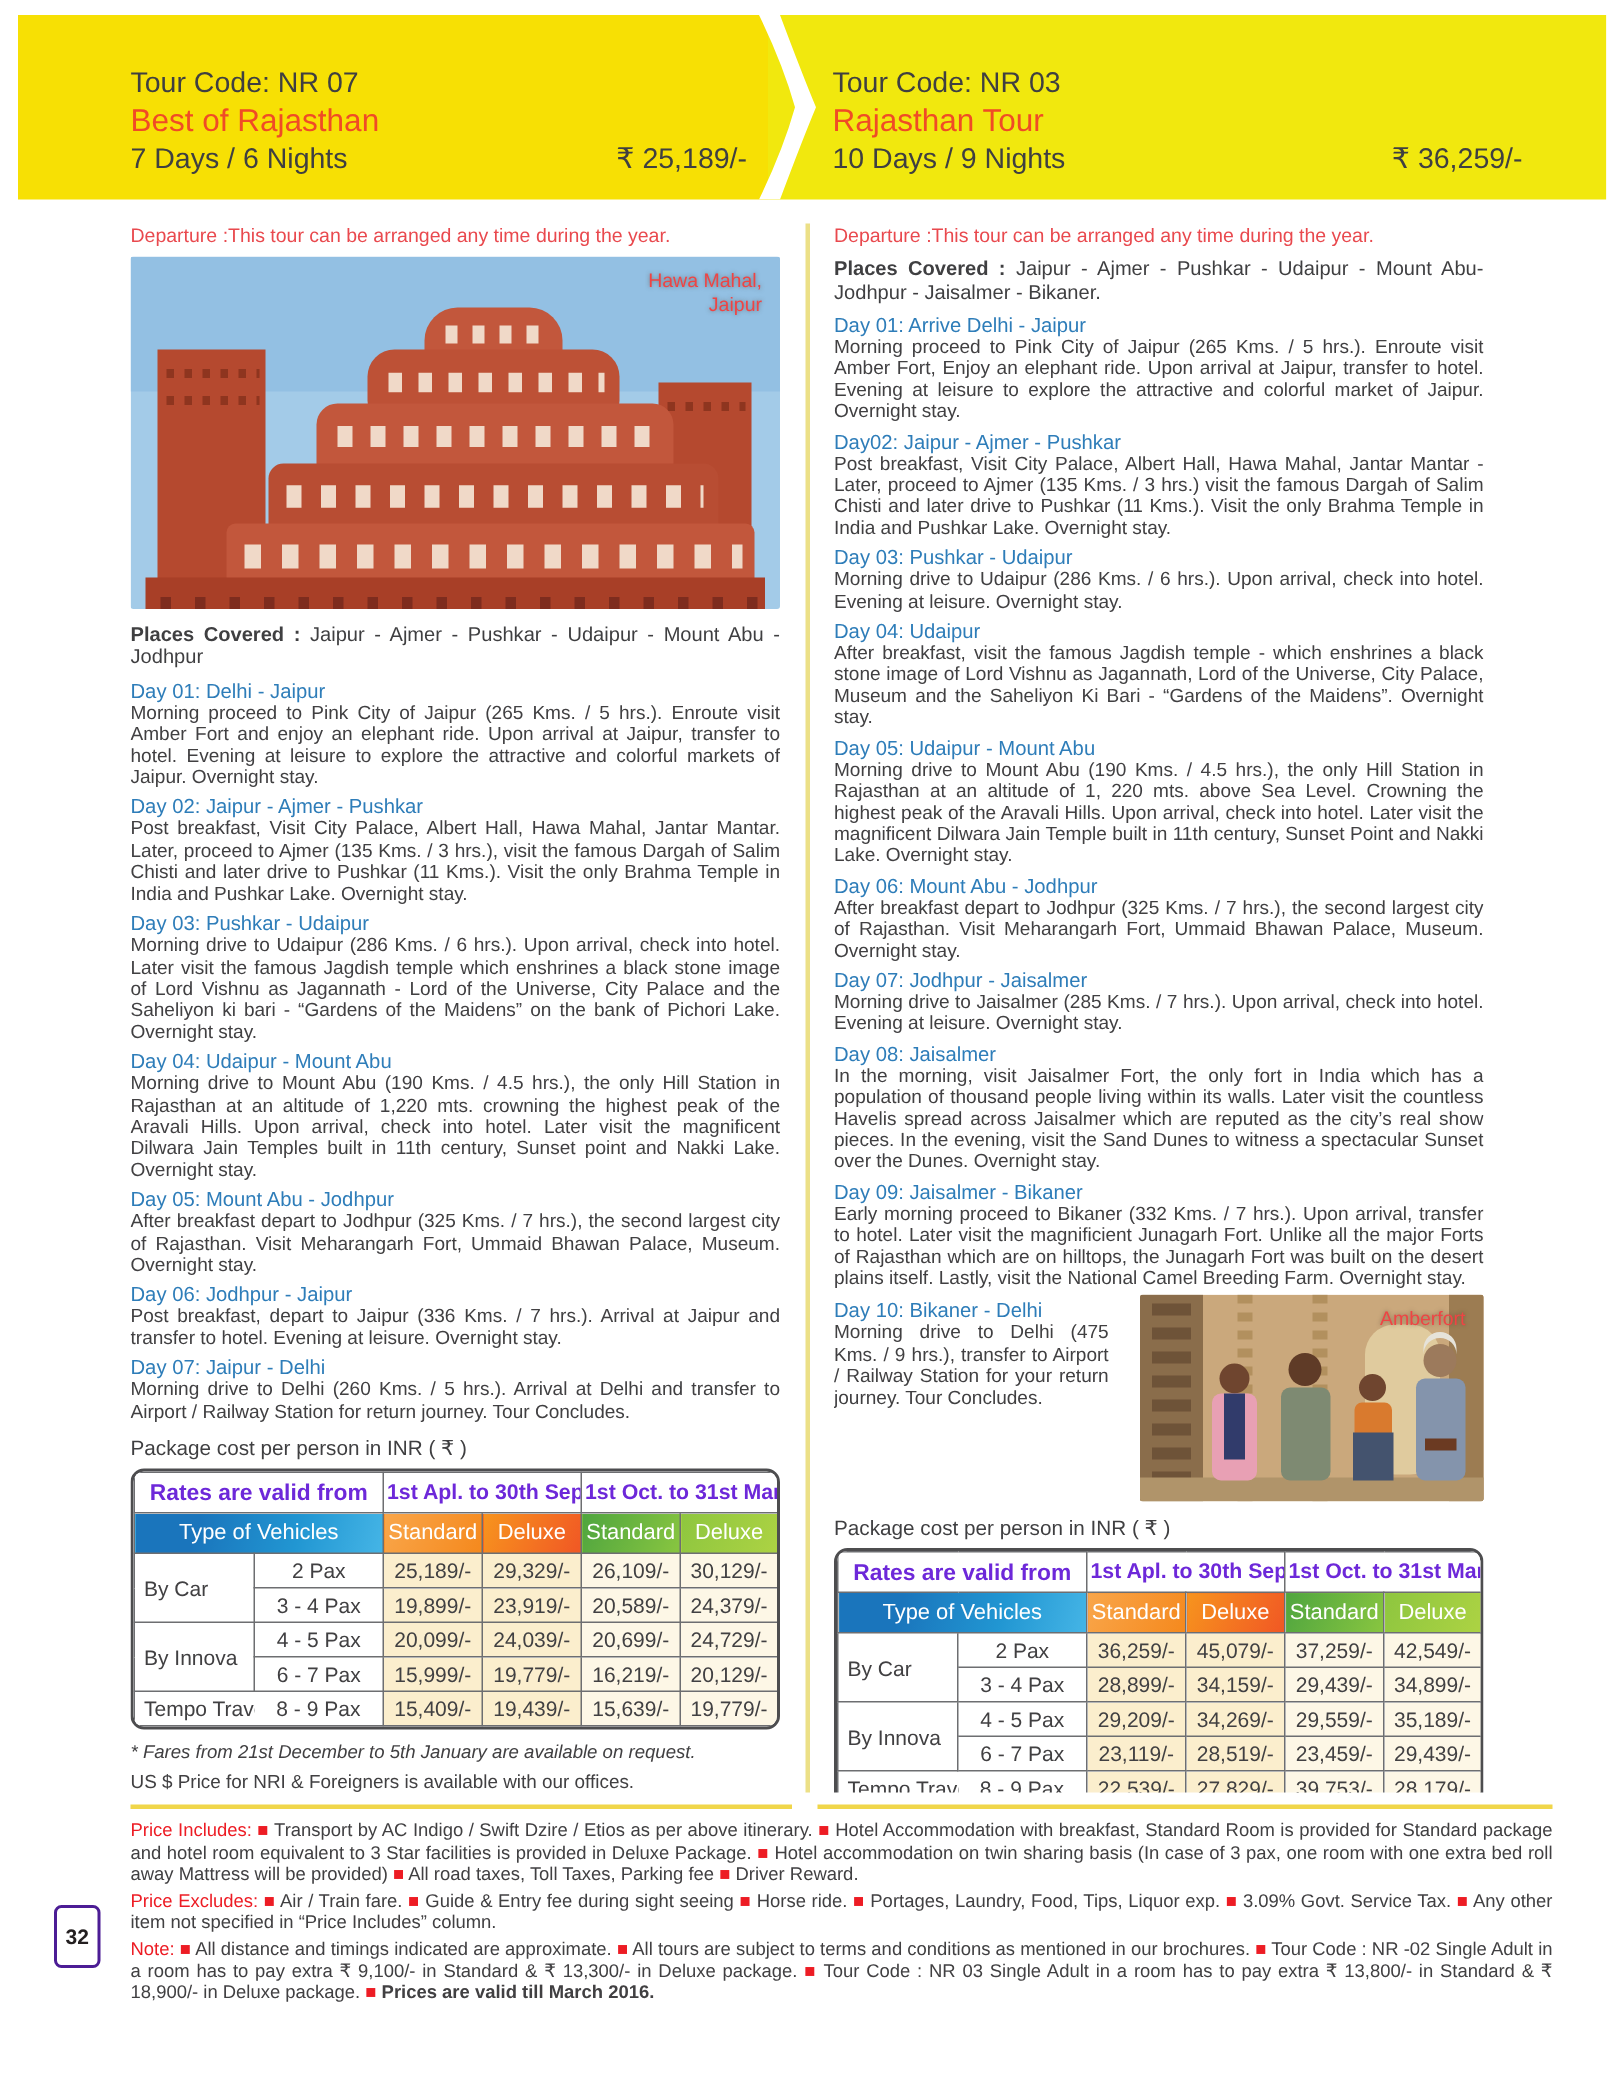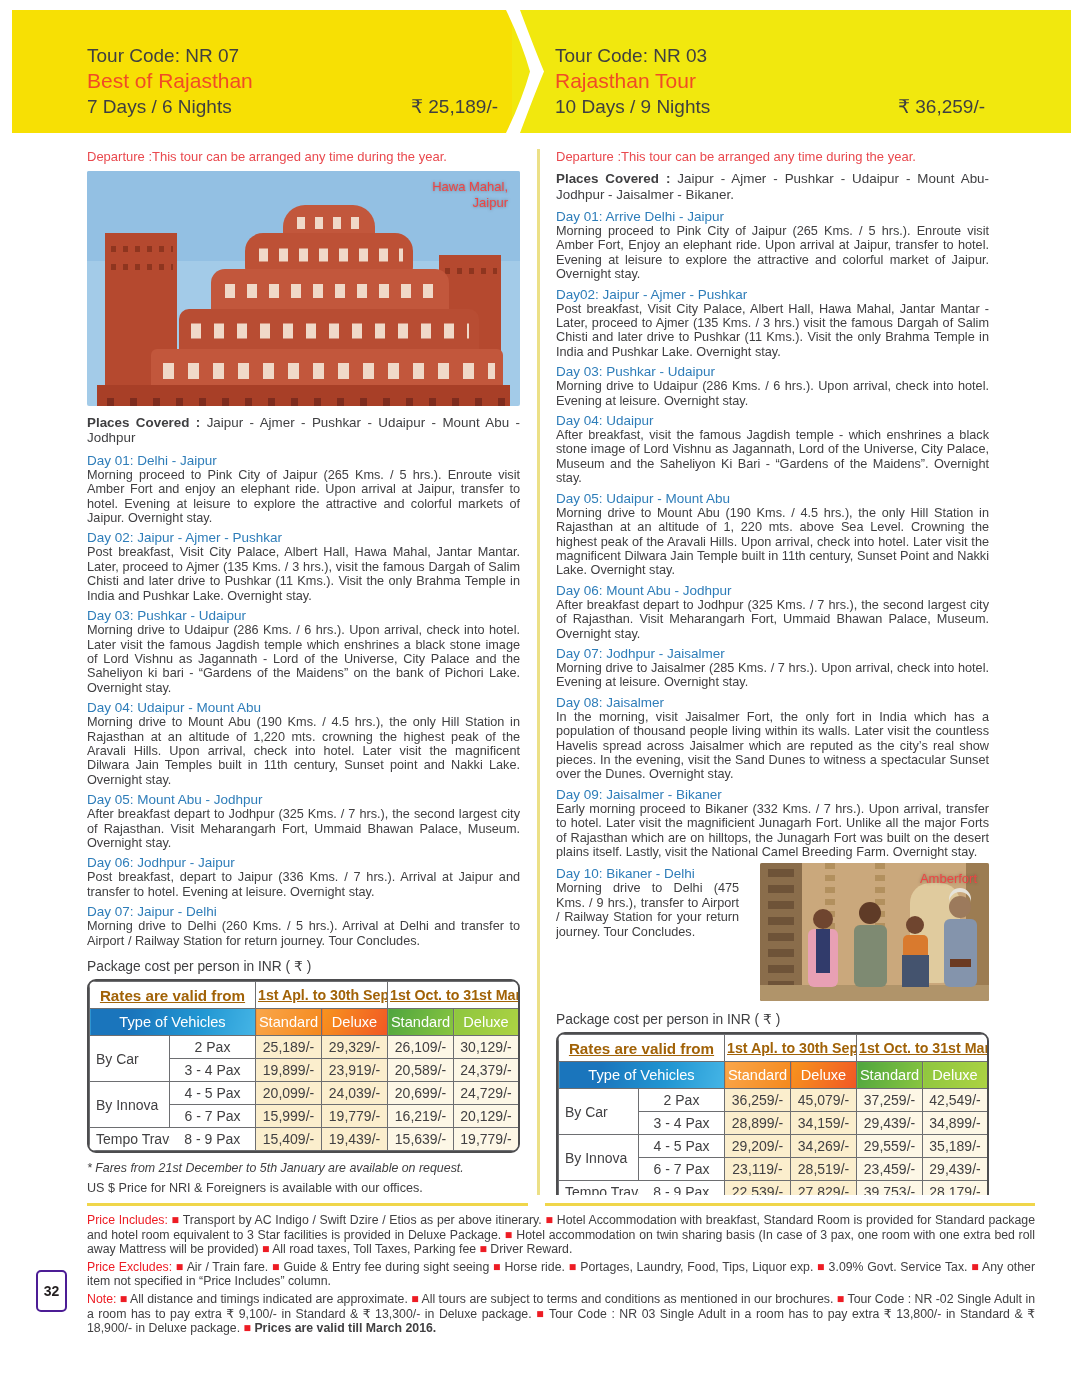--- a/index.html
+++ b/index.html
@@ -4,21 +4,21 @@
 <style>
   * { margin:0; padding:0; box-sizing:border-box; }
   html,body { background:#ffffff; }
   body { font-family:"Liberation Sans","DejaVu Sans",sans-serif; color:#3f3f41; }
   .page { position:relative; width:1071px; height:1386px; background:#fff; overflow:hidden; margin:0 auto; }
 
   
   .header { position:relative; margin:10px 0 0 12px; height:123px; display:flex; }
   .hblock { height:100%; padding-top:34px; }
   .hblock.left  { width:500px; background:#f7e004; padding-left:75px; padding-right:14px; }
-  .hblock.right { flex:1; background:#f1e80e; padding-left:43px; padding-right:86px; }
+  .hblock.right { flex:1; background:#f1e80e; padding-left:43px; padding-right:56px; }
   .chevron { position:absolute; left:488px; top:0; height:123px; width:50px; }
   .tour-code { font-size:19px; line-height:24px; color:#3f3f41; }
   .tour-title { font-size:21px; line-height:26px; color:#f04b26; }
   .hrow { display:flex; justify-content:space-between; align-items:baseline; }
   .duration { font-size:19px; line-height:25px; color:#3f3f41; }
   .price { font-size:19px; line-height:25px; color:#3f3f41; }
 
   
   .content { display:flex; align-items:stretch; height:1062px; padding-top:16px; margin-left:87px; }
   .col { width:433px; display:flex; flex-direction:column; overflow:hidden; }
@@ -37,21 +37,21 @@
   .day10-row { display:flex; gap:21px; margin-top:2px; }
   .day10-text { width:188px; }
   .photo.small { width:235px; margin:2px 0 0 0; }
 
   
   .pricing { margin-top:auto; padding-top:10px; }
   .pkg-label { font-size:13.8px; margin-bottom:5px; color:#3f3f41; }
   .tblwrap { border:2px solid #4d4d4f; border-radius:9px; overflow:hidden; background:#fff; }
   table { border-collapse:collapse; width:100%; table-layout:fixed; }
   td { border:1px solid #6d6e71; text-align:center; color:#414042; font-size:14px; padding:1px 2px; overflow:hidden; white-space:nowrap; }
-  tr.r1 td { background:#fff; font-weight:bold; font-size:14.2px; color:#a16207; height:27px;text-decoration:underline; }
+  tr.r1 td { background:#fff; font-weight:bold; font-size:14.2px; color:#6d28d9; height:27px; }
   tr.r1 td.rates { font-size:15.2px; }
   tr.r2 td { color:#fff; font-size:14.6px; height:27px; }
   td.veh-h { background:linear-gradient(105deg,#1a75bc 25%,#2196d2 65%,#45b5e6 100%); }
   td.std-o { background:linear-gradient(115deg,#f9a64a 0%,#f58a1f 95%); }
   td.dlx-o { background:linear-gradient(115deg,#f7941e 0%,#f15a24 95%); }
   td.std-g { background:linear-gradient(115deg,#4fa53f 0%,#86c440 95%); }
   td.dlx-g { background:linear-gradient(115deg,#8ec63f 0%,#abd243 95%); }
   td.veh { text-align:left; padding-left:6px; background:#fff; height:23px; }
   td.pax { background:#fff; height:23px; }
   td.c1 { background:#fbeecd; }

